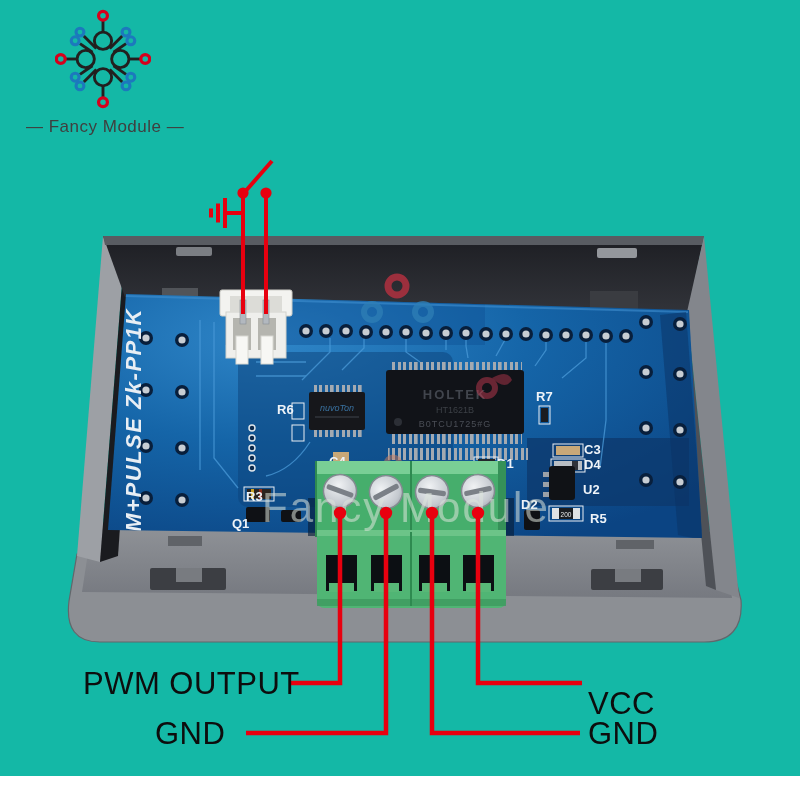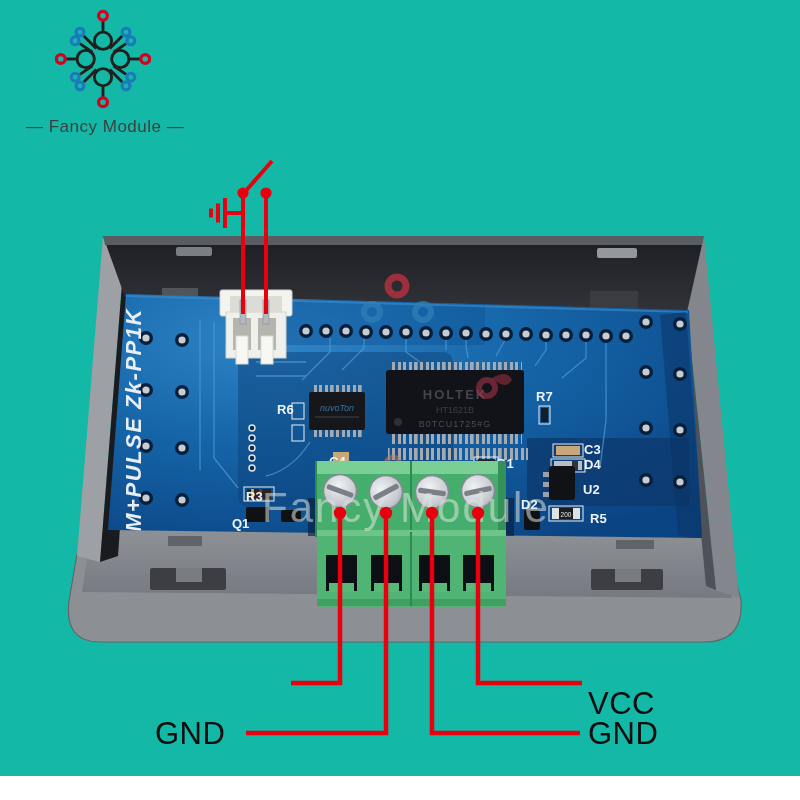--- a/index.html
+++ b/index.html
@@ -347,16 +347,17 @@
       <path d="M478,514 V683 H582"></path>
     </g>
     <g fill="#e8000f">
       <circle cx="340" cy="513" r="6.2"></circle>
         <circle cx="386" cy="513" r="6.2"></circle>
       <circle cx="432" cy="513" r="6.2"></circle>
         <circle cx="478" cy="513" r="6.2"></circle>
     </g>
   </svg>
 
+  <div class="abs pin-label" id="lbl-pwm">PWM OUTPUT</div>
   <div class="abs pin-label" id="lbl-gnd-left">GND</div>
   <div class="abs pin-label" id="lbl-gnd-right">GND</div>
   <div class="abs pin-label" id="lbl-vcc">VCC</div>
 </div>
 
 </body></html>

